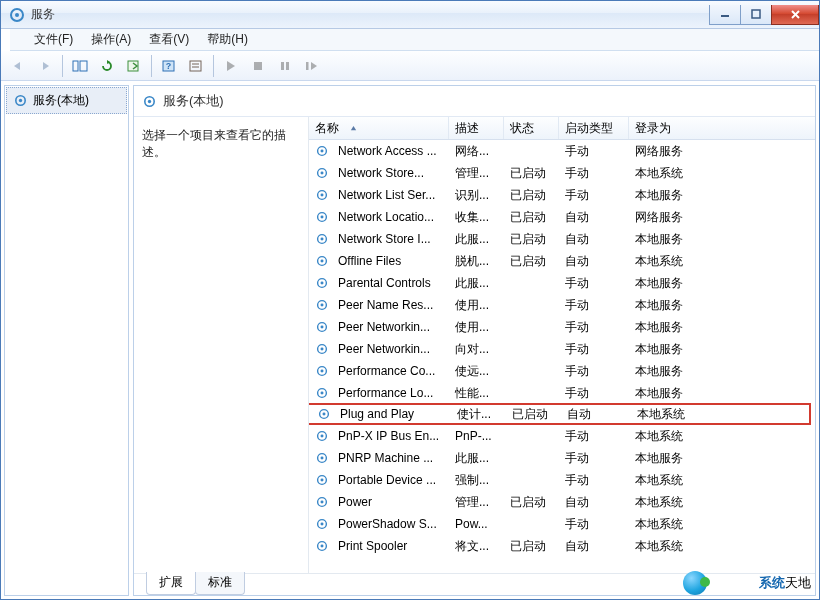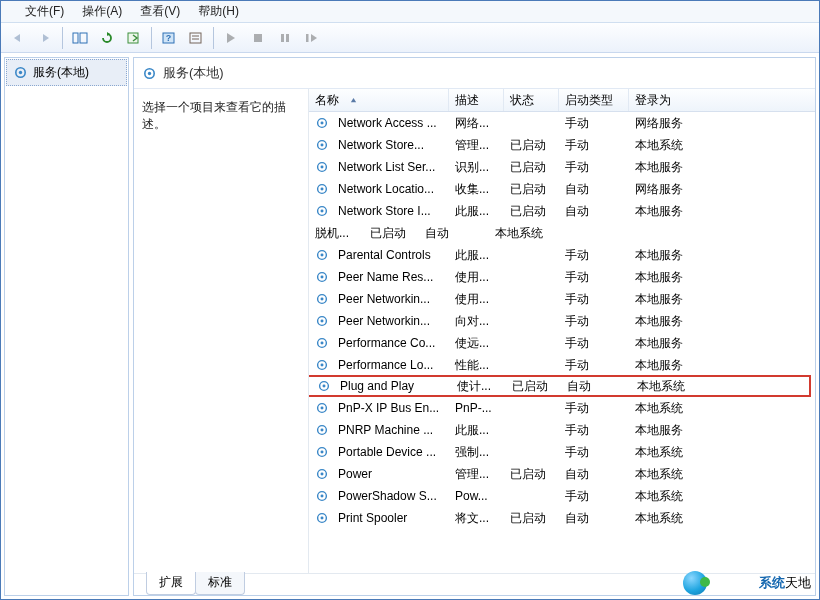--- a/index.html
+++ b/index.html
@@ -5,21 +5,21 @@
 * { box-sizing: border-box; margin: 0; padding: 0; }
 body { font-family: "Microsoft YaHei", "Segoe UI", Tahoma, sans-serif; font-size: 12px; background: #fff; user-select: none; }
 .window { width: 820px; height: 600px; border: 1px solid #4a7ab8; position: relative; background: #fff; display: flex; flex-direction: column; overflow: hidden; }
 .titlebar { height: 28px; background: linear-gradient(180deg, #f8fbff, #e9f1fb 45%, #dde9f8 46%, #ecf3fc); display: flex; align-items: center; padding-left: 8px; border-bottom: 1px solid #b6c9e4; }
 .titlebar .title-icon { width: 16px; height: 16px; margin-right: 6px; }
 .titlebar .title { font-size: 12px; color: #333; }
 .wincontrols { margin-left: auto; display: flex; }
 .wincontrols .btn { width: 32px; height: 20px; border: 1px solid #7f9fc9; border-top: none; margin-left: -1px; display: flex; align-items: center; justify-content: center; background: linear-gradient(#f1f6fd, #dbe8f8); }
 .wincontrols .btn.close { width: 48px; background: linear-gradient(#f08e8a, #d54b33 45%, #c33c27 46%, #e06a55); border-color: #8b2f21; }
 .wincontrols .btn.close svg { stroke: #fff; }
-.menubar { height: 22px; display: flex; align-items: center; border-bottom: 1px solid #d0dff0; padding-left: 16px; gap: 2px; background: #f4f8fc; }
+.menubar { height: 22px; display: flex; align-items: center; border-bottom: 1px solid #d0dff0; padding-left: 16px; gap: 2px; background: #f4f8fc; margin-left: 9px; }
 .menubar .mitem { padding: 2px 8px; color: #222; }
 .toolbar { height: 30px; display: flex; align-items: center; border-bottom: 1px solid #c9d8ee; background: linear-gradient(#fdfeff, #ecf2fb); padding: 0 4px; gap: 1px; }
 .tbtn { width: 26px; height: 26px; display: flex; align-items: center; justify-content: center; border: 1px solid transparent; border-radius: 2px; }
 .tbtn.disabled { opacity: 0.45; }
 .tsep { width: 1px; height: 22px; background: #b5c6de; margin: 0 3px; }
 .body { flex: 1; display: flex; border-top: 1px solid #fff; min-height: 0; }
 .navpane { width: 125px; border: 1px solid #bcd0e9; margin: 3px 2px 3px 3px; background: #fff; }
 .navitem { display: flex; align-items: center; padding: 4px 6px; gap: 5px; background: #fff; }
 .navitem.sel { background: #e8eef7; border: 1px dotted #8aa7cf; margin: 1px; }
 .content { flex: 1; border: 1px solid #bcd0e9; margin: 3px 3px 3px 2px; display: flex; flex-direction: column; background: #fff; min-height: 0; }
@@ -52,20 +52,47 @@
 .logo .globe::after { content:''; position:absolute; right:-3px; top:6px; width:10px; height:10px; background:#3fb948; border-radius:50%; }
 .logo-text b { color: #1668b0; font-weight: bold; margin-left: 48px; }
 .gear-icon { width:15px; height:15px; display:inline-block; }
 .sort-arrow { width:7px; height:7px; }
 </style>
 </head>
 <body>
 
 <div class="window">
 
+  <div class="titlebar">
+    <span class="title-icon">
+      <svg viewBox="0 0 16 16">
+          <circle cx="8" cy="8" r="6" fill="none" stroke="#3a87c7" stroke-width="2"></circle>
+          <circle cx="8" cy="8" r="2" fill="#3a87c7"></circle>
+        </svg>
+    </span>
+    <span class="title">服务</span>
+    <div class="wincontrols">
+      <div class="btn">
+          <svg width="10" height="10">
+            <line x1="1" y1="7" x2="9" y2="7" stroke="#3a5a82" stroke-width="2"></line>
+          </svg>
+        </div>
+      <div class="btn">
+          <svg width="10" height="10">
+            <rect x="1" y="1" width="8" height="8" fill="none" stroke="#3a5a82" stroke-width="1.5"></rect>
+          </svg>
+        </div>
+      <div class="btn close">
+          <svg width="11" height="11">
+            <line x1="2" y1="2" x2="9" y2="9" stroke-width="2"></line>
+            <line x1="9" y1="2" x2="2" y2="9" stroke-width="2"></line>
+          </svg>
+        </div>
+    </div>
+  </div>
 
   <div class="menubar">
     <span class="mitem">文件(F)</span>
     <span class="mitem">操作(A)</span>
     <span class="mitem">查看(V)</span>
     <span class="mitem">帮助(H)</span>
   </div>
 
   <div class="toolbar">
     <div class="tbtn disabled">
@@ -240,20 +267,27 @@
                       <circle cx="8" cy="8" r="1.7" fill="#3a87c7"></circle>
                     </svg></span>
                   <span>Network Store I...</span>
                 </div>
                 <div class="cell desc">此服...</div>
                 <div class="cell stat">已启动</div>
                 <div class="cell start">自动</div>
                 <div class="cell logon">本地服务</div>
               </div>
               <div class="row">
+                <div class="cell name">
+                  <span class="gear-icon"><svg viewBox="0 0 16 16" width="14" height="14">
+                      <circle cx="8" cy="8" r="5" fill="none" stroke="#3a87c7" stroke-width="1.6"></circle>
+                      <circle cx="8" cy="8" r="1.7" fill="#3a87c7"></circle>
+                    </svg></span>
+                  <span>Offline Files</span>
+                </div>
                 <div class="cell desc">脱机...</div>
                 <div class="cell stat">已启动</div>
                 <div class="cell start">自动</div>
                 <div class="cell logon">本地系统</div>
               </div>
               <div class="row">
                 <div class="cell name">
                   <span class="gear-icon"><svg viewBox="0 0 16 16" width="14" height="14">
                       <circle cx="8" cy="8" r="5" fill="none" stroke="#3a87c7" stroke-width="1.6"></circle>
                       <circle cx="8" cy="8" r="1.7" fill="#3a87c7"></circle>

